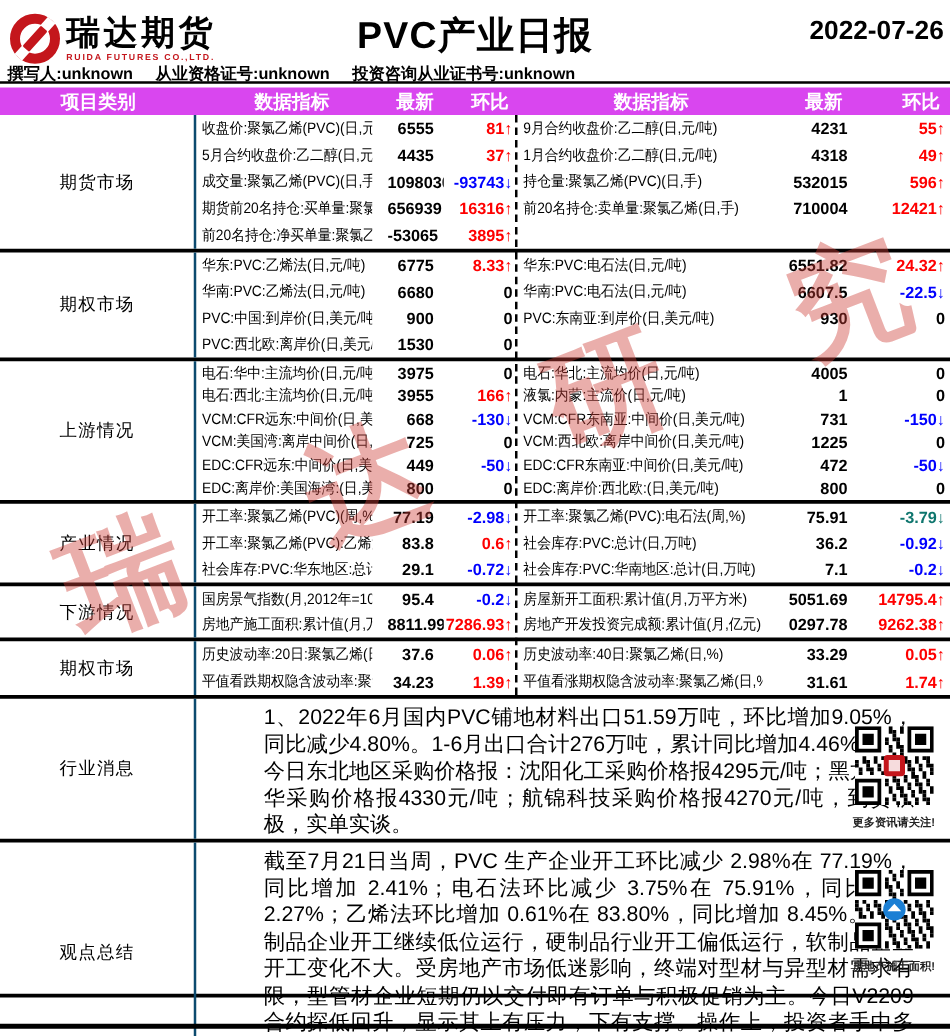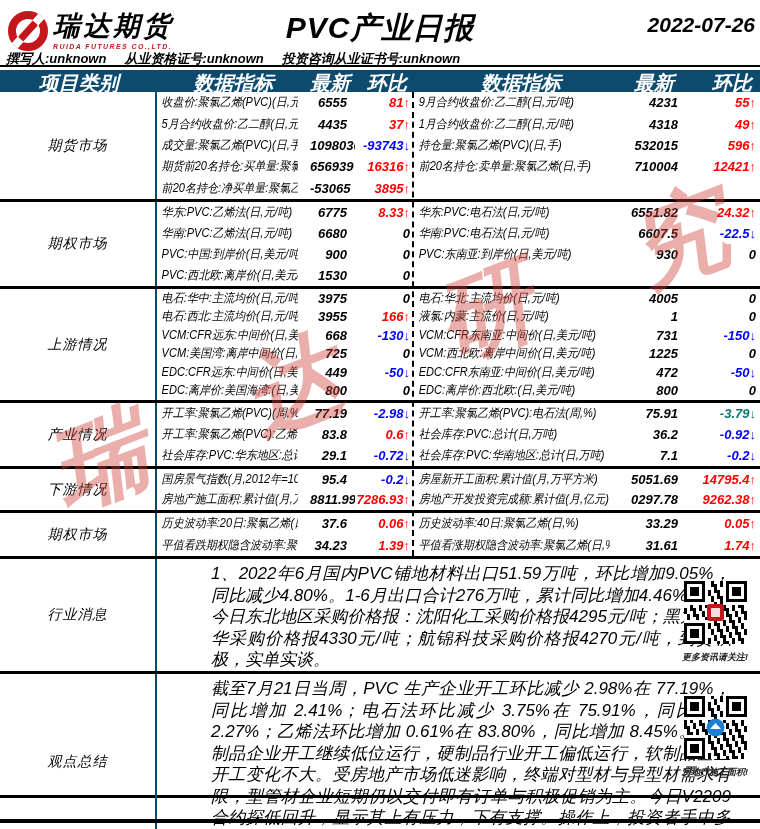--- a/index.html
+++ b/index.html
@@ -1,35 +1,35 @@
 <!DOCTYPE html>
 <html><head>
 <meta charset="utf-8">
 <style>
   html,body{margin:0;padding:0;background:#fff;}
   *{box-sizing:border-box;}
   .page{position:relative;width:760px;height:829px;background:#fff;overflow:hidden;
-        font-family:"Liberation Sans","DejaVu Sans",sans-serif;color:#000;font-style:italic;}
+        font-family:"Liberation Sans","DejaVu Sans",sans-serif;color:#000;}
 
   
   .logo{position:absolute;left:6px;top:9px;display:flex;align-items:flex-start;}
   .logo-emblem{width:44px;height:44px;}
   .logo-txt{margin-left:3px;}
   .logo-cn{font-size:27px;font-weight:bold;letter-spacing:3px;line-height:34px;}
   .logo-en{font-size:7px;font-weight:bold;color:#c4161c;letter-spacing:1.4px;}
   .title{position:absolute;left:180px;width:400px;top:8px;text-align:center;
          font-size:30px;font-weight:bold;letter-spacing:1px;}
   .date{position:absolute;right:5px;top:13px;font-size:21px;font-weight:bold;}
   .byline{position:absolute;left:6px;top:50px;display:flex;gap:18px;
           font-size:13px;font-weight:bold;white-space:nowrap;}
   .topline{position:absolute;left:0;top:65px;width:760px;height:2px;background:#000;}
 
   
   .tbl{position:absolute;left:0;top:70px;width:760px;}
-  .thead{height:22px;background:#0c4a6e;color:#fff;font-weight:bold;font-size:20px;
+  .thead{height:22px;background:#d946ef;color:#fff;font-weight:bold;font-size:15px;
          display:grid;grid-template-columns:157px 153px 45px 60px 212px 55px 78px;align-items:center;}
   .thead span{text-align:center;white-space:nowrap;}
   .thead span.num{text-align:right;padding-right:8px;}
 
   .section{display:grid;grid-template-columns:157px 1fr;border-top:3px solid #000;background:#fff;}
   .section.first{border-top:none;}
   .cat{border-right:2px solid #0c4a6e;display:flex;align-items:center;justify-content:center;
        font-size:14px;letter-spacing:1px;}
   .rows{display:flex;flex-direction:column;}
   .row{flex:1;display:grid;grid-template-columns:153px 45px 60px 212px 55px 78px;align-items:center;font-size:12px;}

